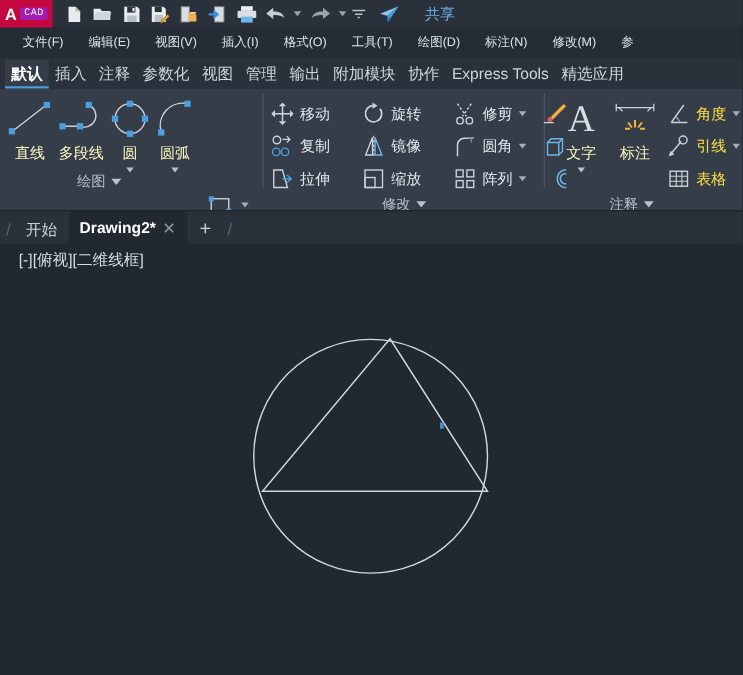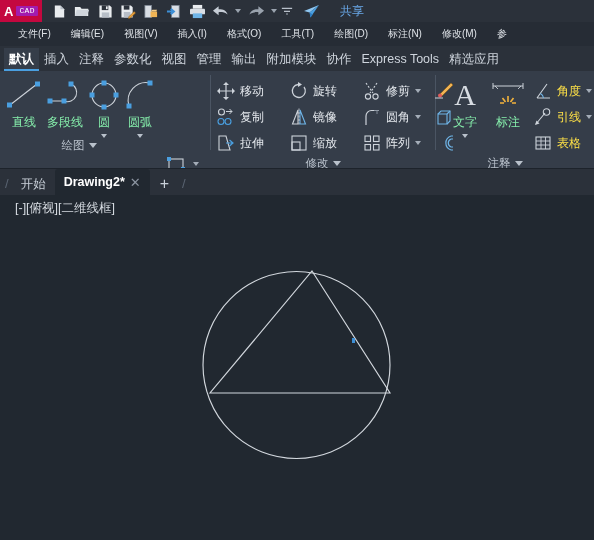--- a/index.html
+++ b/index.html
@@ -83,21 +83,21 @@
     display: flex; align-items: center; justify-content: center; gap: 4px;
   }
   .panel-sep { width: 1px; background: #4b5563; margin: 4px 0 18px; flex: 0 0 1px; }
   .caret-p { width:0;height:0;border-left:4px solid transparent;border-right:4px solid transparent;border-top:5px solid #b9c1cb; }
 
   .big-btn {
     width: 46px; display: flex; flex-direction: column; align-items: center;
     padding-top: 2px; gap: 1px;
   }
   .big-btn .ico { height: 36px; display: flex; align-items: center; justify-content: center; }
-  .big-btn .lbl { color: #86efac; font-size: 12px; white-space: nowrap; }
+  .big-btn .lbl { color: #fef9c3; font-size: 12px; white-space: nowrap; }
   .big-btn .lbl-caret { width:0;height:0;border-left:3.5px solid transparent;border-right:3.5px solid transparent;border-top:4px solid #b9c1cb; margin-top:2px; }
 
   .mini-col { display: flex; flex-direction: column; padding-top: 2px; }
   .mini-row { display: flex; align-items: center; height: 29px; gap: 3px; }
   .mini-ico { width: 28px; height: 24px; display: flex; align-items: center; justify-content: center; }
   .mini-caret { width:0;height:0;border-left:3.5px solid transparent;border-right:3.5px solid transparent;border-top:4.5px solid #a4adb8; }
 
   
   .mod-grid { display: flex; flex-direction: column; padding-left: 4px; padding-top: 3px; }
   .mod-row { display: flex; align-items: center; height: 26px; }

